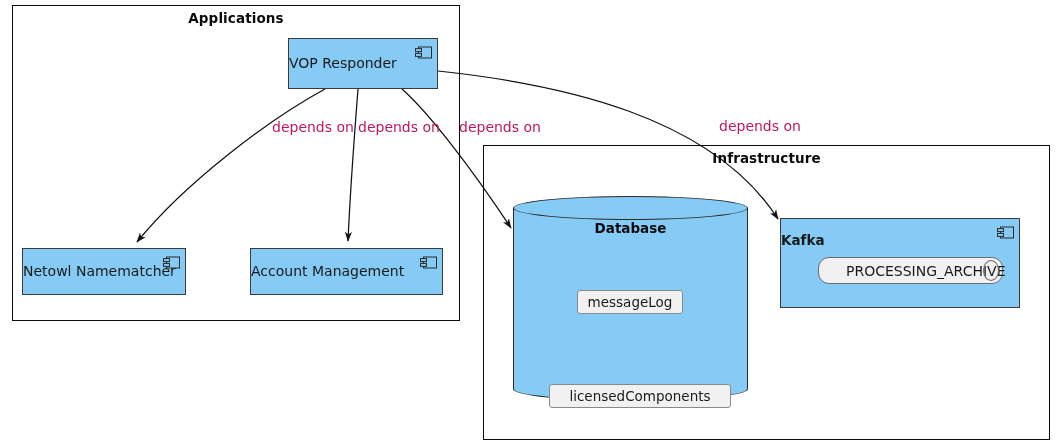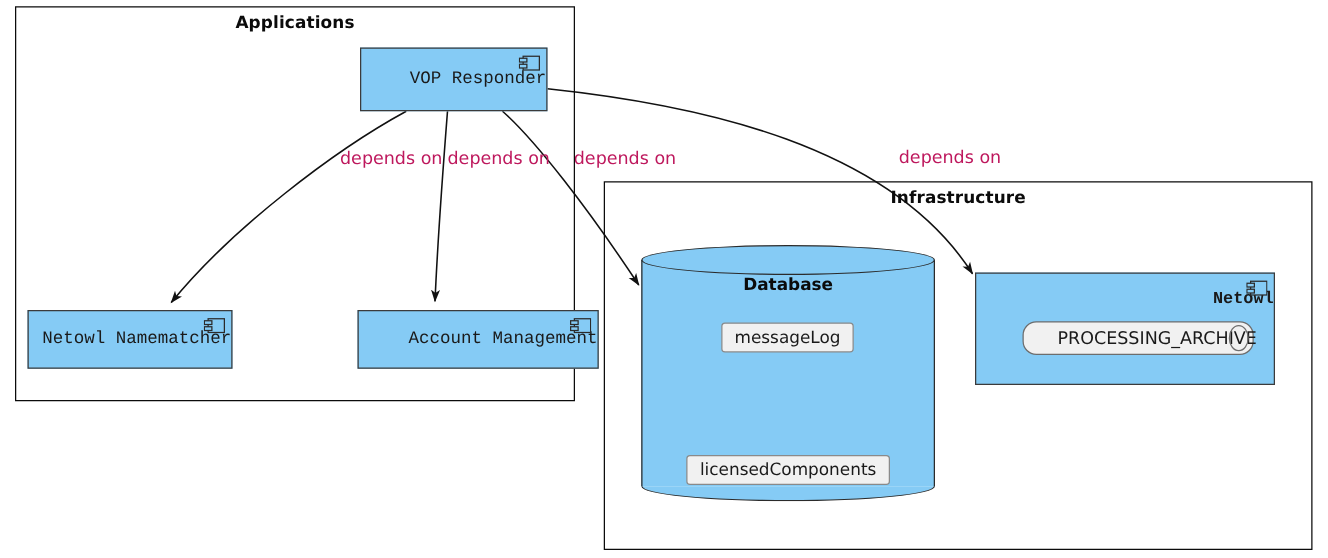--- a/index.html
+++ b/index.html
@@ -38,22 +38,21 @@
     letter-spacing: 0.1px;
   }
   
   .component {
     position: absolute;
     background: #85CBF5;
     border: 1.2px solid #3b3b3b;
     box-sizing: border-box;
     display: flex;
     align-items: center;
-    justify-content: flex-end;
-    font-family: Liberation Mono, monospace;
+    justify-content: flex-start;
   }
   .component-label {
     font-size: 14px;
     color: #1a1a1a;
     text-align: center;
     line-height: 1.1;
   }
   .component-label.bold {
     font-weight: bold;
     font-size: 13.5px;
@@ -121,20 +120,21 @@
     border: 1.1px solid #8a8a8a;
     border-radius: 3px;
     box-sizing: border-box;
     display: flex;
     align-items: center;
     justify-content: center;
     font-size: 13.5px;
     color: #1a1a1a;
     padding: 4px 9px;
     white-space: nowrap;
+    margin-top: 32px;
   }
   
   .queue {
     position: absolute;
     background: #F1F1F1;
     border: 1.1px solid #6d6d6d;
     border-radius: 11px;
     box-sizing: border-box;
     display: flex;
     align-items: center;
@@ -222,21 +222,21 @@
     <span class="comp-icon">
       <svg width="17" height="13" viewBox="0 0 17 13">
         <rect x="3.5" y="1" width="13" height="11" fill="#85CBF5" stroke="#2b2b2b" stroke-width="1"></rect>
         <rect x="0.5" y="2.6" width="6" height="3" fill="#85CBF5" stroke="#2b2b2b" stroke-width="1"></rect>
         <rect x="0.5" y="7.4" width="6" height="3" fill="#85CBF5" stroke="#2b2b2b" stroke-width="1"></rect>
       </svg>
     </span>
     <span class="component-label">Netowl Namematcher</span>
   </div>
 
-  <div class="component" style="left:250px; top:248px; width:193px; height:47px;margin-left:36px;">
+  <div class="component" style="left:250px; top:248px; width:193px; height:47px;">
     <span class="comp-icon">
       <svg width="17" height="13" viewBox="0 0 17 13">
         <rect x="3.5" y="1" width="13" height="11" fill="#85CBF5" stroke="#2b2b2b" stroke-width="1"></rect>
         <rect x="0.5" y="2.6" width="6" height="3" fill="#85CBF5" stroke="#2b2b2b" stroke-width="1"></rect>
         <rect x="0.5" y="7.4" width="6" height="3" fill="#85CBF5" stroke="#2b2b2b" stroke-width="1"></rect>
       </svg>
     </span>
     <span class="component-label">Account Management</span>
   </div>
 
@@ -248,33 +248,33 @@
     <div class="cyl-body"></div>
     <div class="cyl-bottom"></div>
     <div class="cyl-top"></div>
     <div class="cyl-title">Database</div>
   </div>
 
   <div class="chip" style="left:577px; top:258px; width:106px; height:24px;">
     <span>messageLog</span>
   </div>
 
-  <div class="chip" style="left:549px; top:364px; width:163px; height:24px;">
+  <div class="chip" style="left:549px; top:352px; width:182px; height:24px;">
     <span>licensedComponents</span>
   </div>
 
   <div class="component" style="left:780px; top:218px; width:240px; height:90px; align-items:flex-start;">
     <span class="comp-icon">
       <svg width="17" height="13" viewBox="0 0 17 13">
         <rect x="3.5" y="1" width="13" height="11" fill="#85CBF5" stroke="#2b2b2b" stroke-width="1"></rect>
         <rect x="0.5" y="2.6" width="6" height="3" fill="#85CBF5" stroke="#2b2b2b" stroke-width="1"></rect>
         <rect x="0.5" y="7.4" width="6" height="3" fill="#85CBF5" stroke="#2b2b2b" stroke-width="1"></rect>
       </svg>
     </span>
-    <span class="component-label bold" style="margin-top:14px;">Netowl</span>
+    <span class="component-label bold" style="margin-top:14px;">Kafka</span>
   </div>
 
   <div class="queue" style="left:818px; top:257px; width:185px; height:27px;">
     <span class="queue-label">PROCESSING_ARCHIVE</span>
     <span class="queue-arc"></span>
   </div>
 
 </div>
 
 </body></html>

